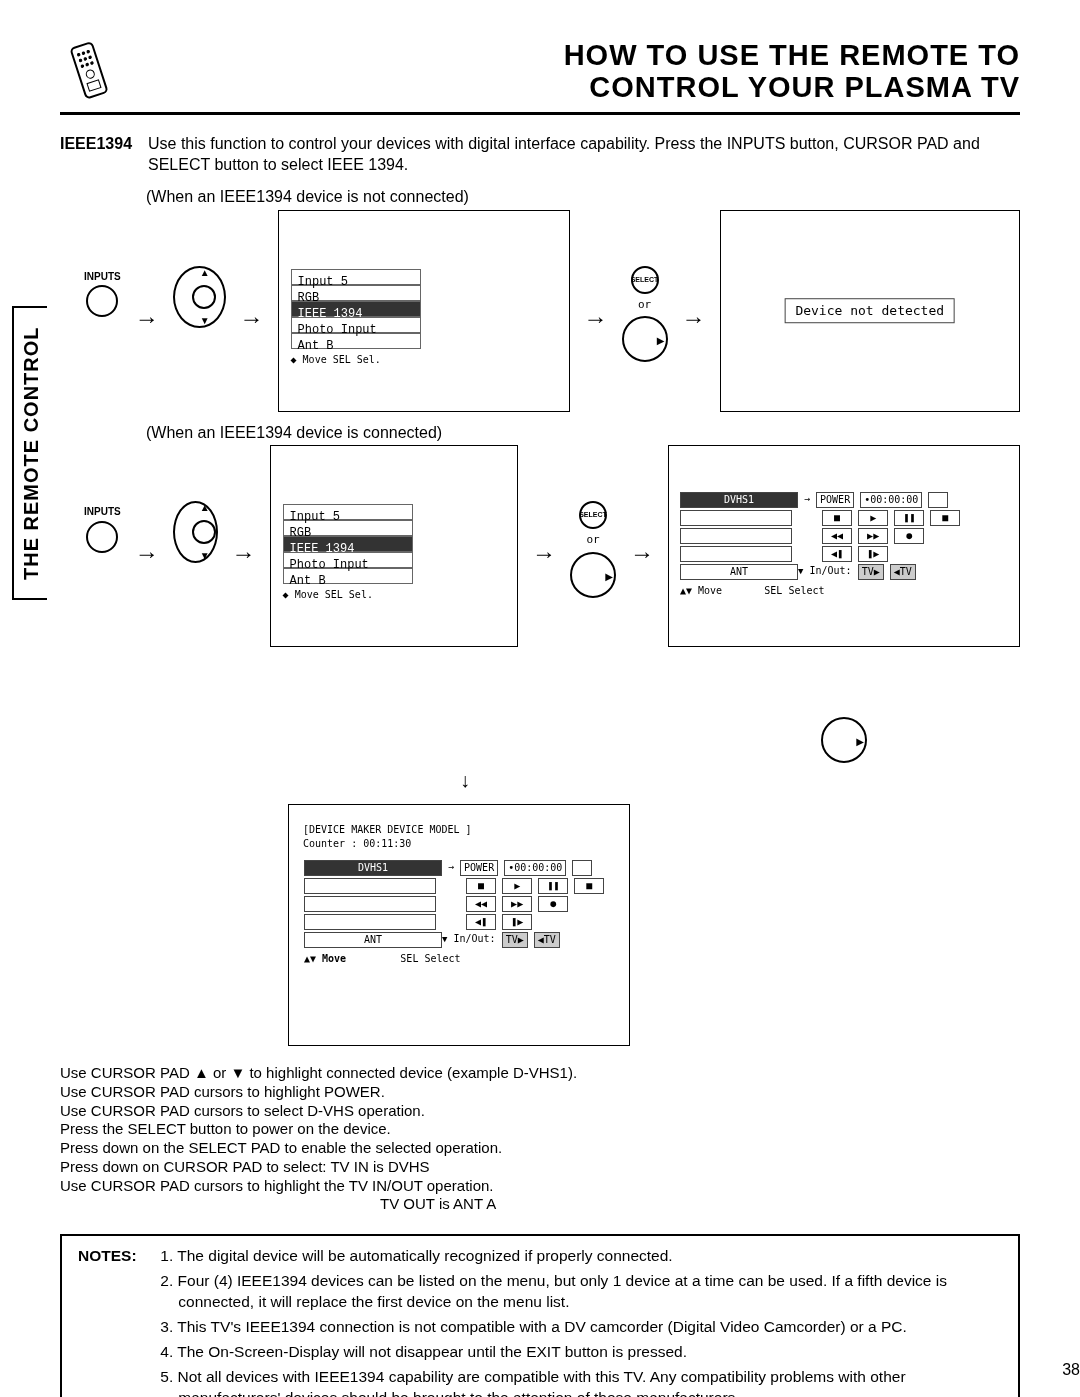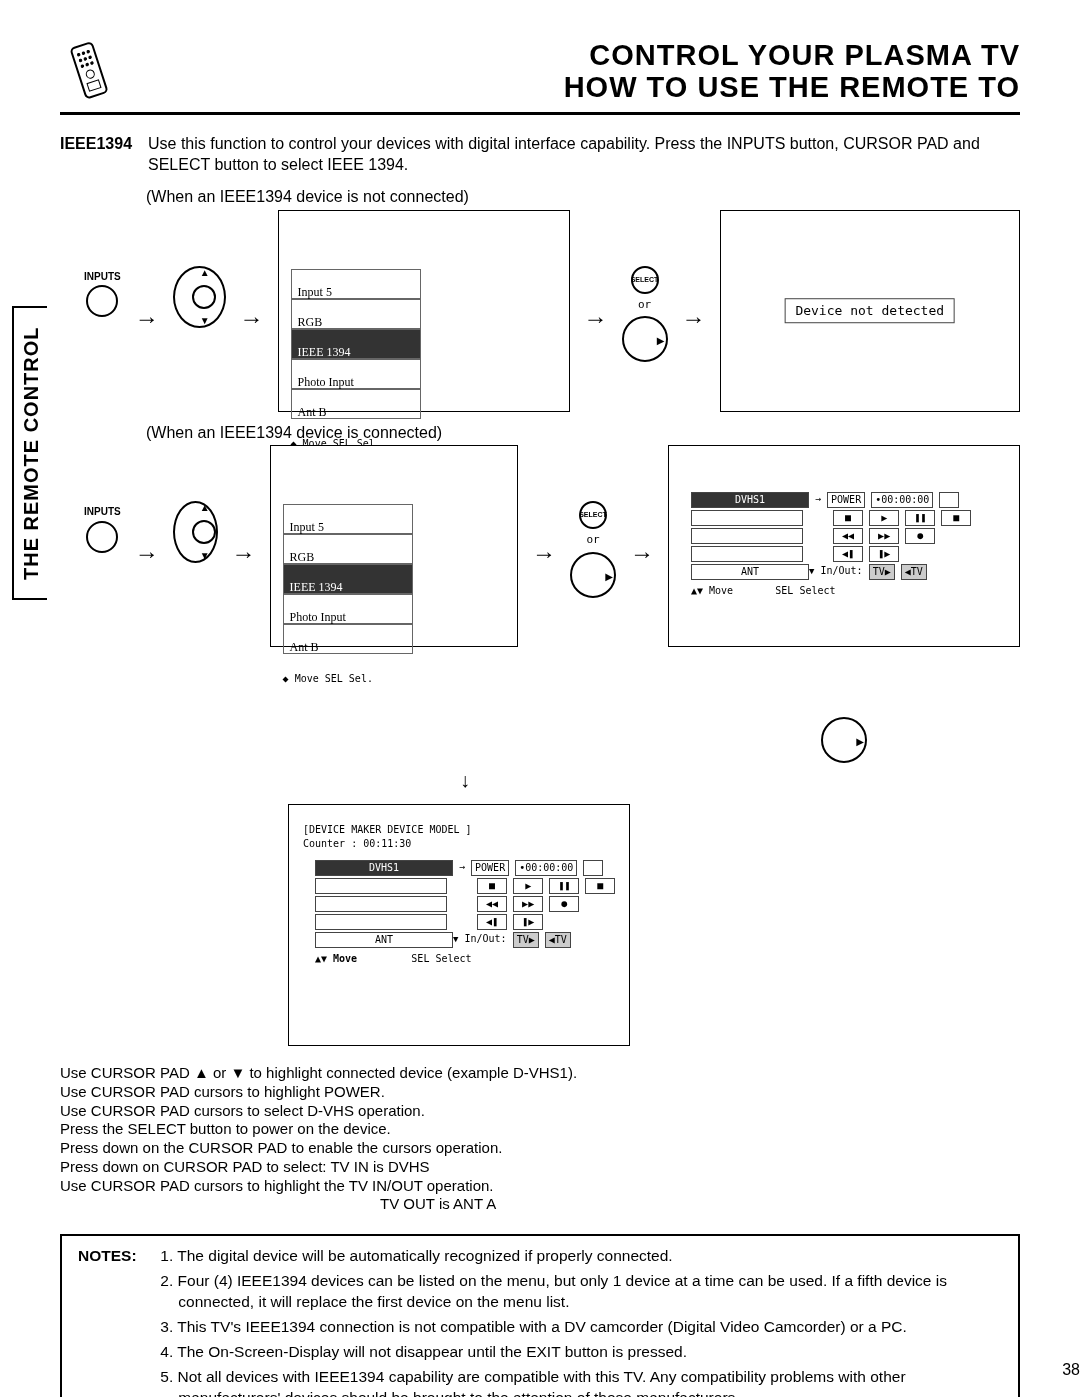--- a/index.html
+++ b/index.html
@@ -16,38 +16,38 @@
   .inputs-col{display:flex;flex-direction:column;align-items:center;font-size:10px;font-weight:bold;margin-top:60px}
   .inputs-btn{width:28px;height:28px;border:2px solid #000;border-radius:50%;margin-top:2px}
   .cursorpad{width:62px;height:62px;margin-top:56px;position:relative}
   .cursorpad .outer{position:absolute;inset:0;border:2px solid #000;border-radius:50%}
   .cursorpad .center{position:absolute;top:19px;left:19px;width:20px;height:20px;border:2px solid #000;border-radius:50%}
   .cursorpad .arr{position:absolute;font-size:10px;line-height:1}
   .cursorpad .up{top:2px;left:27px}
   .cursorpad .dn{bottom:2px;left:27px}
   .osd-box{border:1px solid #000;width:340px;height:200px;position:relative;background:#fff}
   .osd-inner{position:absolute;left:12px;top:58px}
-  .osd-line{font-family:Liberation Serif, serif;font-size:12px;padding:14px 6px;height:16px;line-height:16px;width:130px;box-sizing:border-box}
+  .osd-line{font-family:Liberation Mono, monospace;font-size:12px;padding:4px 6px;height:16px;line-height:16px;width:130px;box-sizing:border-box}
   .osd-bline{border:1px solid #666}
   .osd-sel{background:#333;color:#fff}
-  .osd-foot{font-family:monospace;font-size:10px;margin-top:18px}
+  .osd-foot{font-family:monospace;font-size:10px;margin-top:4px}
   .flow-arrow{margin-top:90px;font-size:24px}
   .sel-stack{display:flex;flex-direction:column;align-items:center;margin-top:56px;gap:4px}
   .sel-btn{width:24px;height:24px;border:2px solid #000;border-radius:50%;font-size:7px;display:flex;align-items:center;justify-content:center;font-weight:bold}
   .sel-or{font-family:monospace;font-size:11px}
   .sel-pad{width:46px;height:46px;position:relative}
   .sel-pad .outer{position:absolute;inset:0;border:2px solid #000;border-radius:50%}
   .sel-pad .arr{position:absolute;right:3px;top:18px;font-size:10px}
   .result-box{border:1px solid #000;width:350px;height:200px;position:relative;background:#fff}
   .result-inner{position:absolute;left:50%;top:50%;transform:translate(-50%,-50%);border:1px solid #444;padding:3px 10px;font-family:monospace;font-size:13px;white-space:nowrap}
   .dvhs-panel{border:1px solid #000;width:350px;height:200px;position:relative;background:#fff;font-family:monospace;font-size:10px}
   .dvhs-inner{position:absolute;left:10px;right:10px;top:44px}
   .dvhs-btn{display:inline-block;border:1px solid #444;padding:0 3px;height:14px;line-height:14px;vertical-align:top;text-align:center;font-size:10px}
   .dvhs-sel{background:#333;color:#fff}
-  .dvhs-row{margin:2px 12px;white-space:nowrap}
+  .dvhs-row{margin:2px 1px;white-space:nowrap}
   .dvhs-play{display:inline-block;width:22px;text-align:center}
   .dvhs-wide{display:inline-block;border:1px solid #444;width:110px;height:14px;vertical-align:top}
   .right-pad{display:flex;flex-direction:column;gap:70px}
   .big-osd{border:1px solid #000;width:340px;height:240px;margin-left:228px;margin-top:10px;position:relative;font-family:monospace;font-size:10px}
   .big-inner{position:absolute;left:14px;right:14px;top:18px}
   .instructions{margin-top:18px;font-size:15px;line-height:1.25}
   .notes-box{border:2px solid #000;margin-top:20px;padding:10px 16px 14px 16px;font-size:15.5px}
   .notes-label{font-weight:bold;display:inline-block;width:78px;vertical-align:top}
   .notes-list{display:inline-block;width:calc(100% - 84px);vertical-align:top}
   .note-li{padding-left:18px;text-indent:-18px;margin-bottom:4px}
@@ -75,22 +75,22 @@
             <circle cx="34" cy="18" r="1.2"></circle>
           <circle cx="24" cy="24" r="1.2"></circle>
             <circle cx="29" cy="24" r="1.2"></circle>
             <circle cx="34" cy="24" r="1.2"></circle>
           <circle cx="29" cy="34" r="4" fill="none"></circle>
           <rect x="23" y="42" width="12" height="8" fill="none"></rect>
         </g>
       </svg>
     </div>
     <div class="title">
+      <div>HOW TO  USE THE REMOTE TO</div>
       <div>CONTROL YOUR PLASMA TV</div>
-      <div>HOW TO  USE THE REMOTE TO</div>
     </div>
   </div>
 
   <div class="body">
 
     <div class="ieee-row">
       <div class="ieee-label">IEEE1394</div>
       <div>Use this function to control your devices with digital interface capability.  Press the INPUTS button, CURSOR PAD and SELECT button to select IEEE 1394.</div>
     </div>
 
@@ -207,21 +207,21 @@
         <div class="dvhs-row"><span class="dvhs-btn" style="width:130px">ANT</span><span style="font-size:9px">▼</span>&nbsp;<span>In/Out:</span>&nbsp;<span class="dvhs-btn" style="background:#ccc">TV▶</span>&nbsp;<span class="dvhs-btn" style="background:#ccc">◀TV</span></div>
         <div class="dvhs-row" style="margin-top:4px"><b><span>▲▼ Move</span></b>&nbsp;&nbsp;&nbsp;&nbsp;&nbsp;&nbsp;&nbsp;&nbsp;&nbsp;<span>SEL Select</span></div>
       </div>
     </div>
 
     <div class="instructions">
       <div>Use CURSOR PAD ▲ or ▼ to highlight connected device (example D-VHS1).</div>
       <div>Use CURSOR PAD cursors to highlight POWER.</div>
       <div>Use CURSOR PAD cursors to select D-VHS operation.</div>
       <div>Press the SELECT button to power on the device.</div>
-      <div>Press down on the CURSOR PAD to enable the cursors operation.</div>
+      <div>Press down on the SELECT PAD to enable the selected operation.</div>
       <div>Press down on CURSOR PAD to select: TV IN is DVHS</div>
       <div>Use CURSOR PAD cursors to highlight the TV IN/OUT operation.</div>
       <div style="padding-left:320px">TV OUT is ANT A</div>
     </div>
 
     <div class="notes-box">
       <span class="notes-label">NOTES:</span>
       <div class="notes-list">
         <div class="note-li">1. The digital device will be automatically recognized if properly connected.</div>
         <div class="note-li">2. Four (4) IEEE1394 devices can be listed on the menu, but only 1 device at a time can be used.  If a fifth device is connected, it will replace the first device on the menu list.</div>

